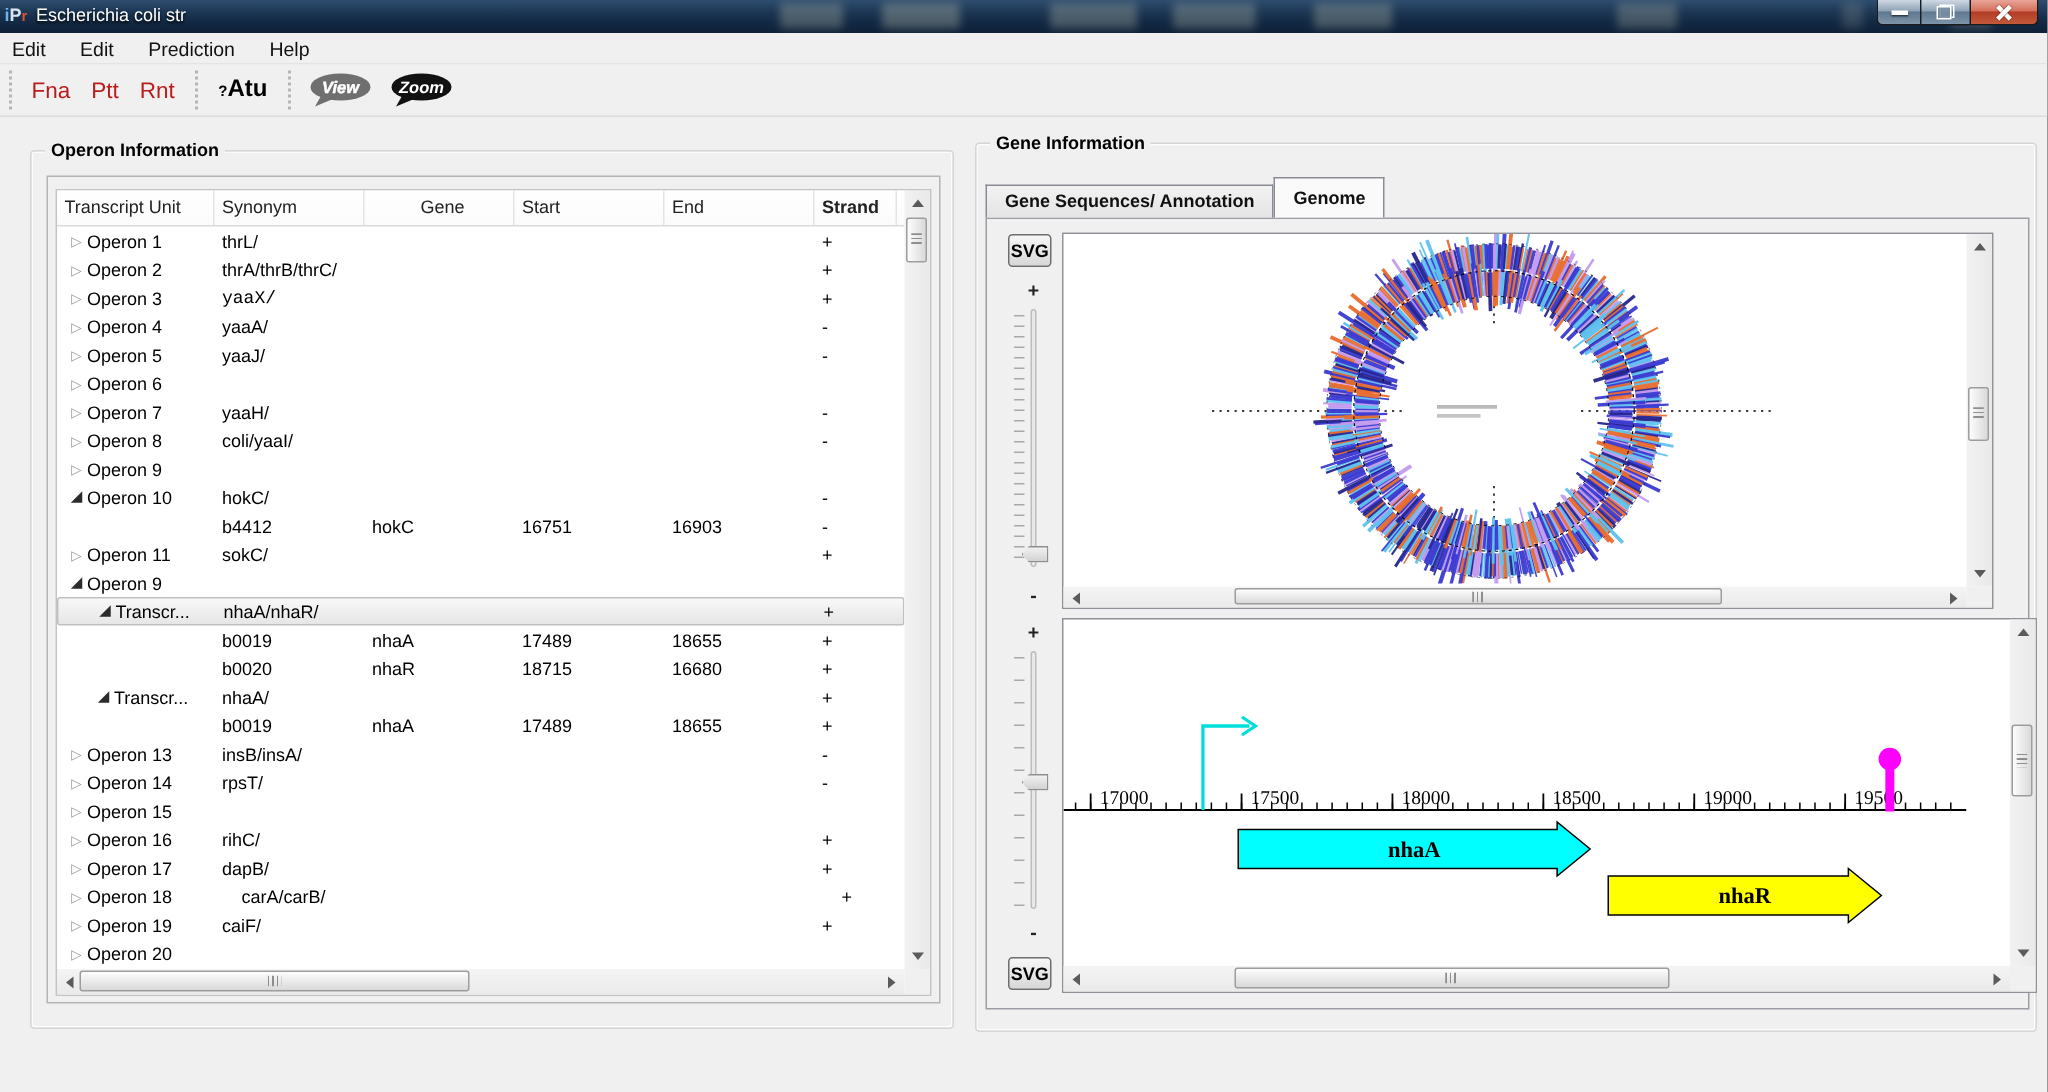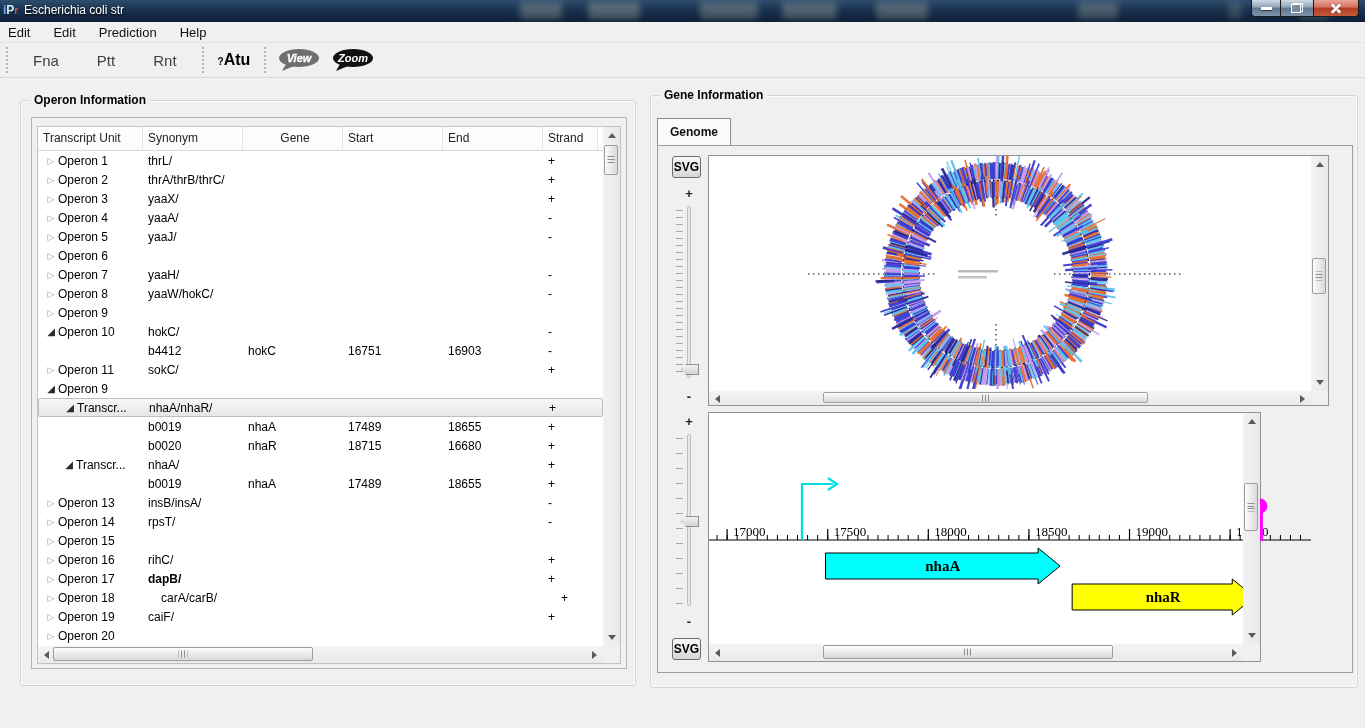--- a/index.html
+++ b/index.html
@@ -27,21 +27,21 @@
   .g-restore::after  { content:""; position:absolute; left:0; bottom:0; width:8px; height:7px; border:1px solid #fff; background:rgba(120,140,160,.9); }
   .g-close { position:relative; width:12px; height:12px; }
   .g-close::before,.g-close::after { content:""; position:absolute; left:0; top:5px; width:12px; height:3px; background:#fff; box-shadow:0 0 1px #400; }
   .g-close::before { transform:rotate(45deg);} .g-close::after { transform:rotate(-45deg);}
 
   
   .menubar { position:absolute; left:0; top:22px; width:1365px; height:21px; background:#f0f0f0; display:flex; align-items:center; padding-left:8px; border-bottom:1px solid #e3e3e3; }
   .menu-item { font-size:13px; color:#111; padding:2px 11px 2px 0; margin-right:12px; cursor:default; }
   .toolbar { position:absolute; left:0; top:43px; width:1365px; height:35px; background:#f0f0f0; display:flex; align-items:center; border-bottom:1px solid #dcdcdc; }
   .tb-sep { width:1px; height:26px; border-left:2px dotted #b5b5b5; margin:0 6px; }
-  .tb-file-btn { font-size:15px; color:#404040; margin:0 19px; }
+  .tb-file-btn { font-size:15px; color:#b91c1c; margin:0 7px; }
   .tb-atu { font-weight:bold; color:#000; margin:0 8px; font-size:16px; }
   .tb-atu .q { font-size:10px; font-weight:bold; }
   .bubble { position:relative; width:42px; height:24px; margin:0 6px; }
   .bubble svg { display:block; }
 
   
   .groupbox { position:absolute; border:1px solid #d5d5d5; border-radius:3px; box-shadow:inset 0 0 0 1px #fcfcfc; }
   .gb-label { position:absolute; top:-8px; left:9px; background:#f0f0f0; padding:0 4px; font-size:12px; font-weight:bold; color:#000; }
 
   .gb-left { left:20px; top:100px; width:616px; height:586px; }
@@ -155,21 +155,21 @@
   <div class="groupbox gb-left">
     <span class="gb-label">Operon Information</span>
     <div class="sunken">
       <div class="tablebox">
         <div class="thead" id="thead">
             <div class="hcell" style="width: 105px;">Transcript Unit</div>
             <div class="hcell" style="width: 100px;">Synonym</div>
             <div class="hcell" style="width: 100px; text-align: center;">Gene</div>
             <div class="hcell" style="width: 100px;">Start</div>
             <div class="hcell" style="width: 100px;">End</div>
-            <div class="hcell" style="width: 55px;">Strand</div>
+            <div class="hcell" style="width: 55px; font-weight: bold;">Strand</div>
           </div>
         <div class="rows" id="operon-rows">
             <div class="trow">
               <div class="tcell c1" style="width: 105px;">
                 <span class="indent" style="width: 6px;"></span>
                 <span class="expander closed">▷</span>
                 <span>Operon 1</span>
               </div>
               <div class="tcell" style="width: 100px;">thrL/</div>
               <div class="tcell" style="width: 100px;"></div>
@@ -188,21 +188,21 @@
               <div class="tcell" style="width: 100px;"></div>
               <div class="tcell" style="width: 100px;"></div>
               <div class="tcell" style="width: 55px;">+</div>
             </div>
             <div class="trow">
               <div class="tcell c1" style="width: 105px;">
                 <span class="indent" style="width: 6px;"></span>
                 <span class="expander closed">▷</span>
                 <span>Operon 3</span>
               </div>
-              <div class="tcell" style="width: 100px;">yaaX/</div>
+              <div class="tcell" style="width: 100px; font-family: Liberation Mono, monospace;">yaaX/</div>
               <div class="tcell" style="width: 100px;"></div>
               <div class="tcell" style="width: 100px;"></div>
               <div class="tcell" style="width: 100px;"></div>
               <div class="tcell" style="width: 55px;">+</div>
             </div>
             <div class="trow">
               <div class="tcell c1" style="width: 105px;">
                 <span class="indent" style="width: 6px;"></span>
                 <span class="expander closed">▷</span>
                 <span>Operon 4</span>
@@ -248,21 +248,21 @@
               <div class="tcell" style="width: 100px;"></div>
               <div class="tcell" style="width: 100px;"></div>
               <div class="tcell" style="width: 55px;">-</div>
             </div>
             <div class="trow">
               <div class="tcell c1" style="width: 105px;">
                 <span class="indent" style="width: 6px;"></span>
                 <span class="expander closed">▷</span>
                 <span>Operon 8</span>
               </div>
-              <div class="tcell" style="width: 100px;">yaaW/hokC/</div>
+              <div class="tcell" style="width: 100px;">coli/yaaI/</div>
               <div class="tcell" style="width: 100px;"></div>
               <div class="tcell" style="width: 100px;"></div>
               <div class="tcell" style="width: 100px;"></div>
               <div class="tcell" style="width: 55px;">-</div>
             </div>
             <div class="trow">
               <div class="tcell c1" style="width: 105px;">
                 <span class="indent" style="width: 6px;"></span>
                 <span class="expander closed">▷</span>
                 <span>Operon 9</span>
@@ -428,21 +428,21 @@
               <div class="tcell" style="width: 100px;"></div>
               <div class="tcell" style="width: 100px;"></div>
               <div class="tcell" style="width: 55px;">+</div>
             </div>
             <div class="trow">
               <div class="tcell c1" style="width: 105px;">
                 <span class="indent" style="width: 6px;"></span>
                 <span class="expander closed">▷</span>
                 <span>Operon 17</span>
               </div>
-              <div class="tcell" style="width: 100px; font-weight: bold;">dapB/</div>
+              <div class="tcell" style="width: 100px;">dapB/</div>
               <div class="tcell" style="width: 100px;"></div>
               <div class="tcell" style="width: 100px;"></div>
               <div class="tcell" style="width: 100px;"></div>
               <div class="tcell" style="width: 55px;">+</div>
             </div>
             <div class="trow">
               <div class="tcell c1" style="width: 105px;">
                 <span class="indent" style="width: 6px;"></span>
                 <span class="expander closed">▷</span>
                 <span>Operon 18</span>
@@ -504,20 +504,21 @@
         </div>
         <div class="corner"></div>
       </div>
     </div>
   </div>
 
   <div class="groupbox gb-right">
     <span class="gb-label">Gene Information</span>
 
     <div class="tabs">
+      <div class="tab">Gene Sequences/ Annotation</div>
       <div class="tab active">Genome</div>
     </div>
 
     <div class="tabpane">
 
       
       <div class="svgbtn" style="left:14px;top:10px;">SVG</div>
       <div class="pm" style="left:25px;top:40px;">+</div>
       <div class="slider-track" style="left:29px;top:60px;height:172px;"></div>
       <span id="ticks1"><div class="slider-tick" style="left: 18px; top: 64px;"></div><div class="slider-tick" style="left: 18px; top: 71px;"></div><div class="slider-tick" style="left: 18px; top: 78px;"></div><div class="slider-tick" style="left: 18px; top: 85px;"></div><div class="slider-tick" style="left: 18px; top: 92px;"></div><div class="slider-tick" style="left: 18px; top: 99px;"></div><div class="slider-tick" style="left: 18px; top: 106px;"></div><div class="slider-tick" style="left: 18px; top: 113px;"></div><div class="slider-tick" style="left: 18px; top: 120px;"></div><div class="slider-tick" style="left: 18px; top: 127px;"></div><div class="slider-tick" style="left: 18px; top: 134px;"></div><div class="slider-tick" style="left: 18px; top: 141px;"></div><div class="slider-tick" style="left: 18px; top: 148px;"></div><div class="slider-tick" style="left: 18px; top: 155px;"></div><div class="slider-tick" style="left: 18px; top: 162px;"></div><div class="slider-tick" style="left: 18px; top: 169px;"></div><div class="slider-tick" style="left: 18px; top: 176px;"></div><div class="slider-tick" style="left: 18px; top: 183px;"></div><div class="slider-tick" style="left: 18px; top: 190px;"></div><div class="slider-tick" style="left: 18px; top: 197px;"></div><div class="slider-tick" style="left: 18px; top: 204px;"></div><div class="slider-tick" style="left: 18px; top: 211px;"></div><div class="slider-tick" style="left: 18px; top: 218px;"></div><div class="slider-tick" style="left: 18px; top: 225px;"></div></span>
@@ -1534,21 +1535,21 @@
 
       
       <div class="pm" style="left:25px;top:268px;">+</div>
       <div class="slider-track" style="left:29px;top:288px;height:172px;"></div>
       <span id="ticks2"><div class="slider-tick" style="left: 18px; top: 292px;"></div><div class="slider-tick" style="left: 18px; top: 307px;"></div><div class="slider-tick" style="left: 18px; top: 322px;"></div><div class="slider-tick" style="left: 18px; top: 337px;"></div><div class="slider-tick" style="left: 18px; top: 352px;"></div><div class="slider-tick" style="left: 18px; top: 367px;"></div><div class="slider-tick" style="left: 18px; top: 382px;"></div><div class="slider-tick" style="left: 18px; top: 397px;"></div><div class="slider-tick" style="left: 18px; top: 412px;"></div><div class="slider-tick" style="left: 18px; top: 427px;"></div><div class="slider-tick" style="left: 18px; top: 442px;"></div><div class="slider-tick" style="left: 18px; top: 457px;"></div></span>
       <div class="slider-handle" style="left:23px;top:370px;"></div>
       <div class="pm" style="left:25px;top:468px;">-</div>
       <div class="svgbtn" style="left:14px;top:492px;">SVG</div>
 
       
-      <div class="viewport" style="left:50px;top:266px;width:553px;height:250px;">
+      <div class="viewport" style="left:50px;top:266px;width:650px;height:250px;">
         <svg class="vp-canvas" id="lin-svg" width="602" height="231">
             <line x1="0" y1="127" x2="602" y2="127" stroke="#000" stroke-width="1.2"></line>
             <line x1="8.048" y1="122" x2="8.048" y2="127" stroke="#000" stroke-width="1"></line>
             <line x1="18.108" y1="122" x2="18.108" y2="127" stroke="#000" stroke-width="1"></line>
             <line x1="28.168" y1="122" x2="28.168" y2="127" stroke="#000" stroke-width="1"></line>
             <line x1="38.228" y1="122" x2="38.228" y2="127" stroke="#000" stroke-width="1"></line>
             <line x1="48.288" y1="122" x2="48.288" y2="127" stroke="#000" stroke-width="1"></line>
             <line x1="58.348" y1="122" x2="58.348" y2="127" stroke="#000" stroke-width="1"></line>
             <line x1="68.408" y1="122" x2="68.408" y2="127" stroke="#000" stroke-width="1"></line>
             <line x1="78.46799999999999" y1="122" x2="78.46799999999999" y2="127" stroke="#000" stroke-width="1"></line>

